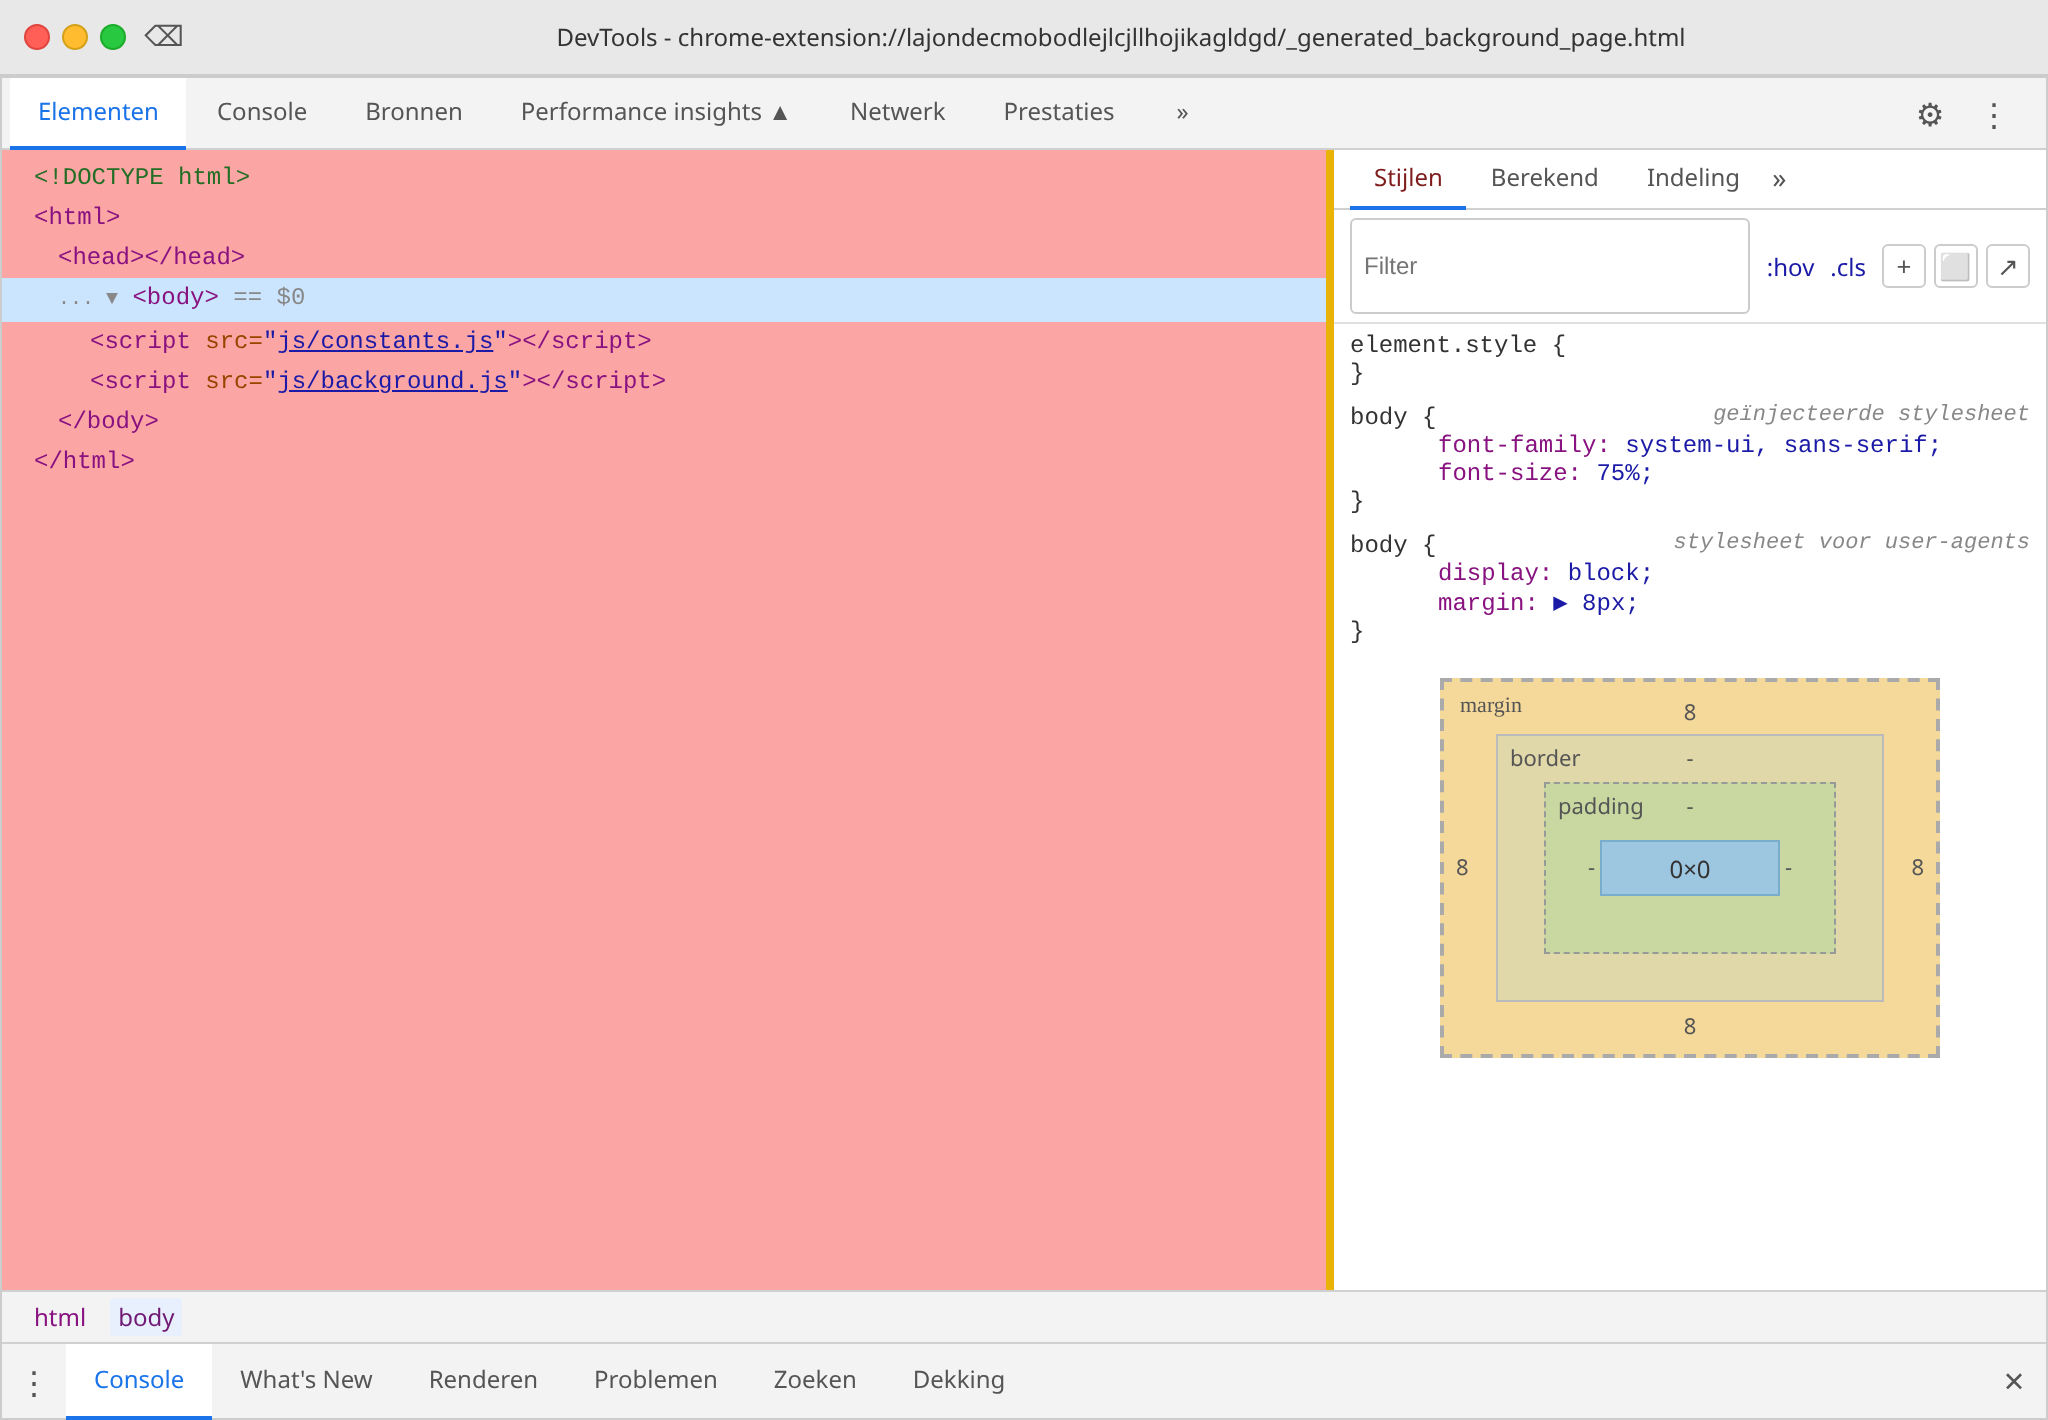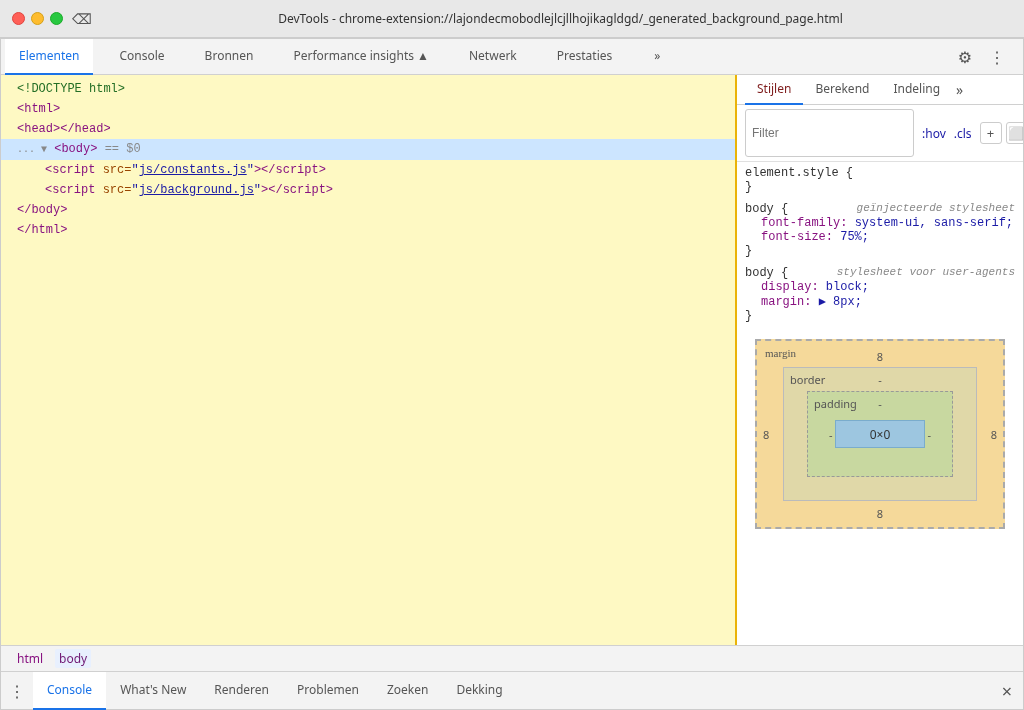--- a/index.html
+++ b/index.html
@@ -26,21 +26,21 @@
     .devtools { background: #fff; width: 1024px; height: 672px; display: flex; flex-direction: column; border: 1px solid #ccc; }
 
     
     .tab-bar {
       display: flex;
       align-items: center;
       background: #f3f3f3;
       border-bottom: 1px solid #d0d0d0;
       height: 36px;
       padding: 0 4px;
-      gap: 12px;
+      gap: 1px;
     }
     .tab {
       padding: 6px 14px;
       font-size: 12px;
       color: #555;
       cursor: pointer;
       border-bottom: 2px solid transparent;
       white-space: nowrap;
       height: 36px;
       display: flex;
@@ -59,37 +59,37 @@
       display: flex; align-items: center; justify-content: center;
       cursor: pointer; border-radius: 3px; color: #555;
       font-size: 16px;
     }
 
     
     .main-area { display: flex; flex: 1; overflow: hidden; }
 
     
     .dom-panel {
-      width: 736px;
-      border-right: 2px solid #eab308;
-      background: #fef9c3;
+      width: 666px;
+      border-right: 4px solid #eab308;
+      background: #fca5a5;
       font-family: 'Courier New', monospace;
       font-size: 12px;
       padding: 4px 0;
       overflow-y: auto;
       flex-shrink: 0;
     }
     .dom-line { padding: 1px 8px 1px 16px; line-height: 18px; white-space: nowrap; }
     .dom-line.selected { background: #cce5ff; }
     .tag { color: #881280; }
     .attr-name { color: #994500; }
     .attr-value { color: #1a1aa6; }
     .comment { color: #236e25; }
     .js-link { color: #1a1aa6; text-decoration: underline; cursor: pointer; }
-    .dom-indent1 { }
+    .dom-indent1 { padding-left: 28px; }
     .dom-indent2 { padding-left: 44px; }
     .expand-arrow { color: #888; font-size: 10px; }
     .equals-dollar { color: #888; }
 
     
     .styles-panel {
       flex: 1;
       background: #fff;
       display: flex;
       flex-direction: column;

